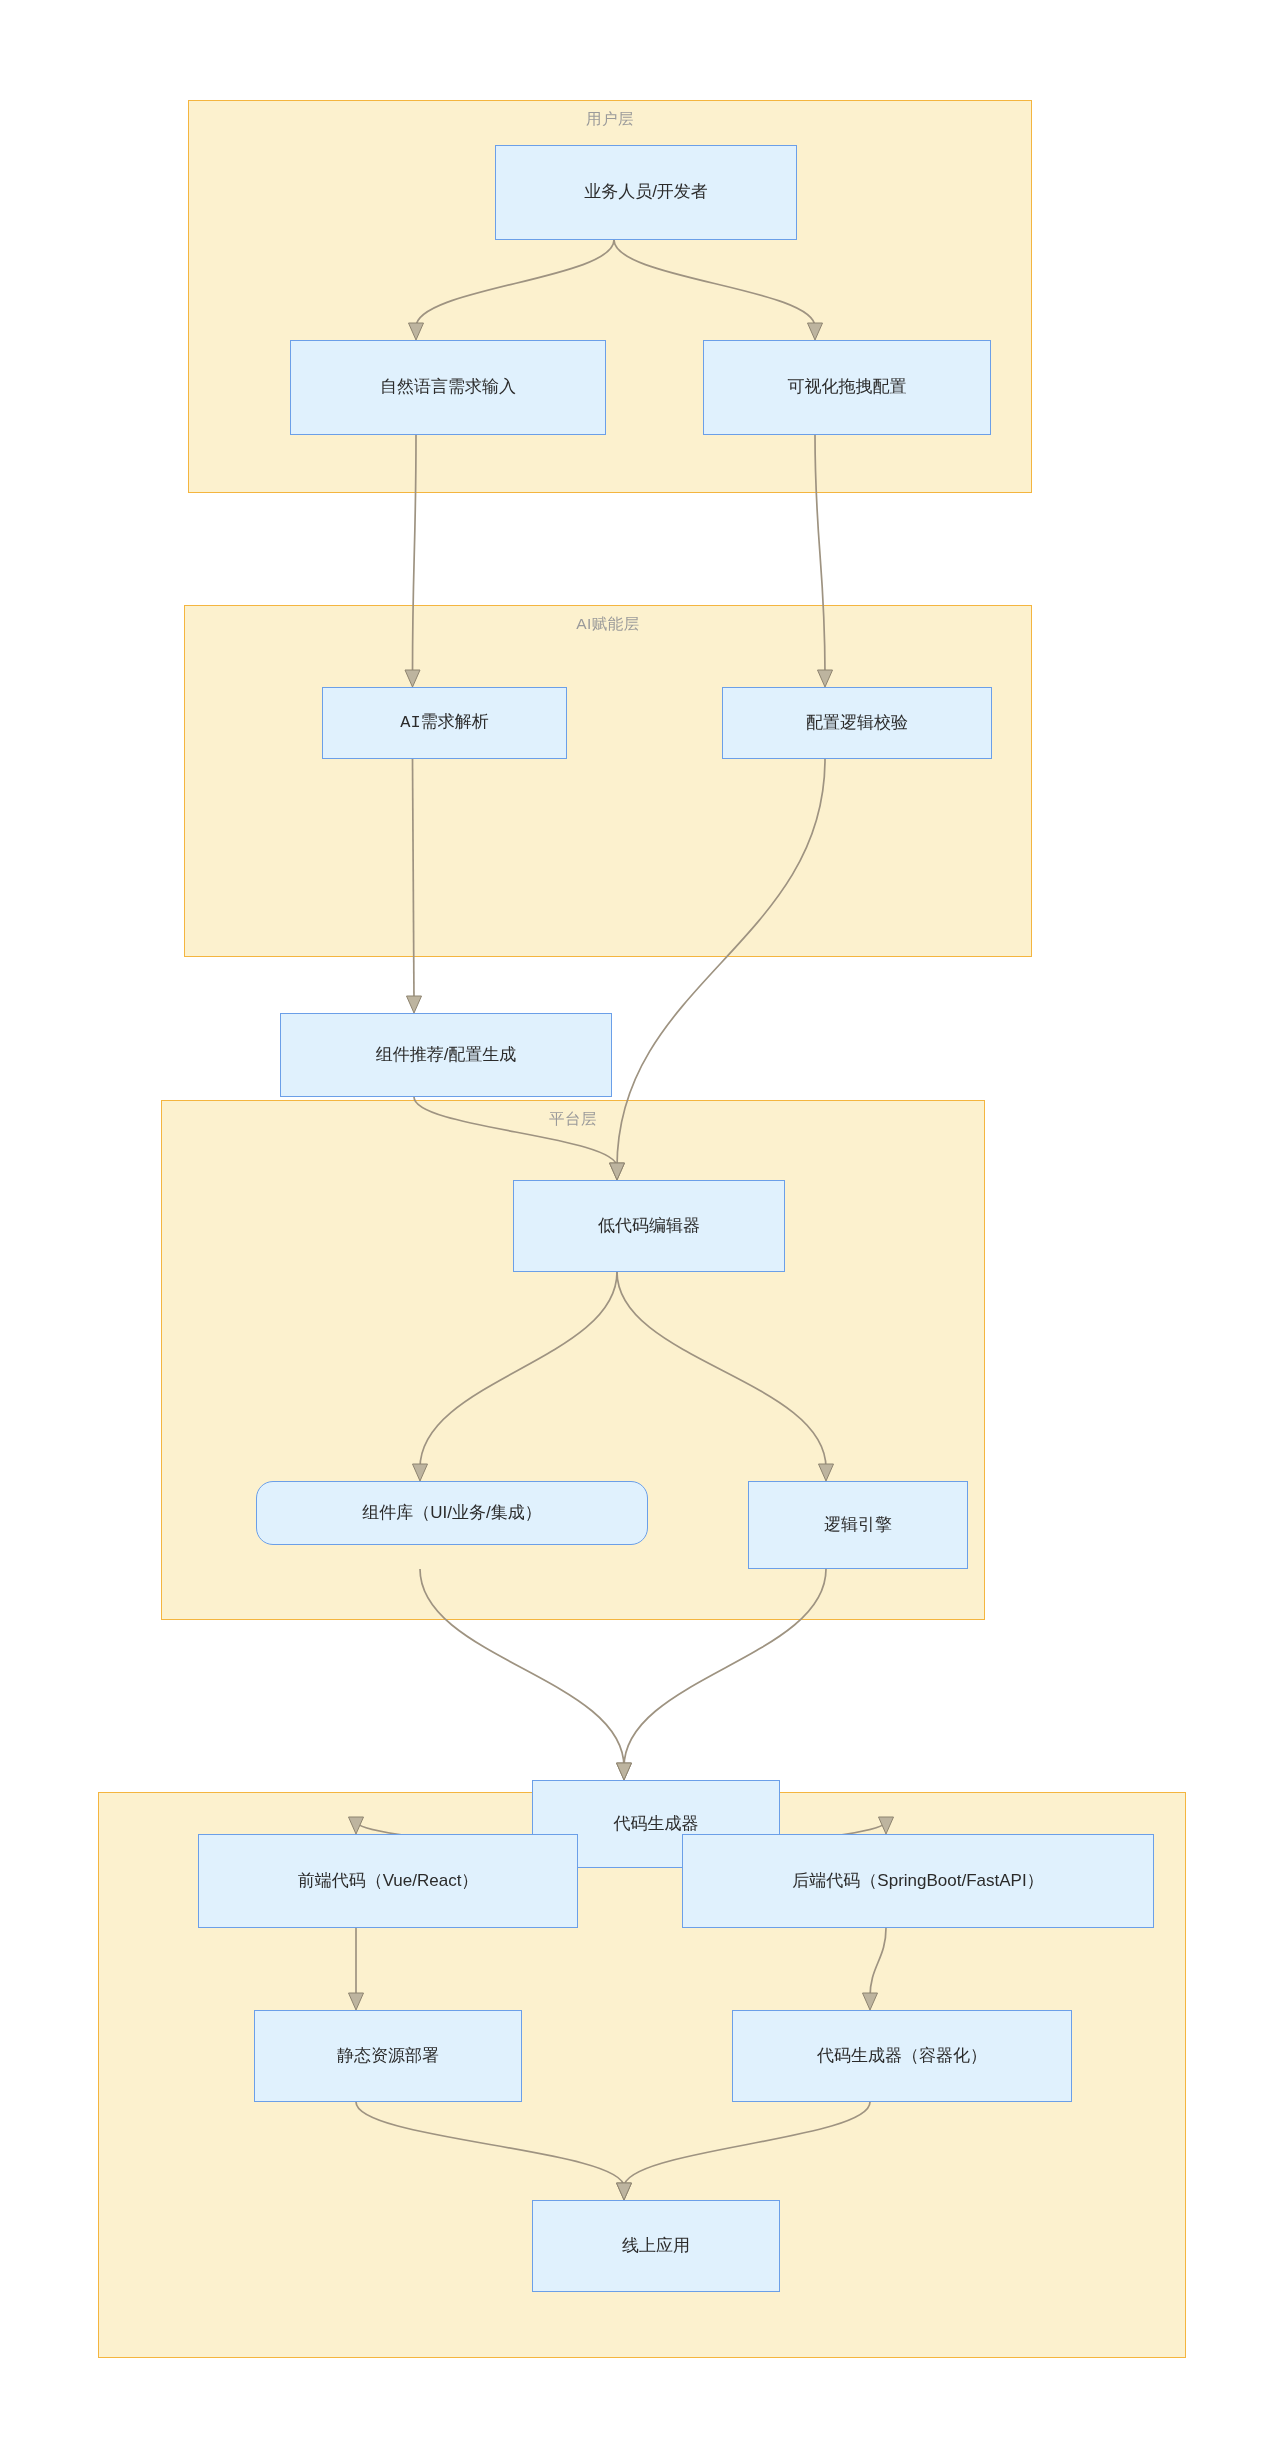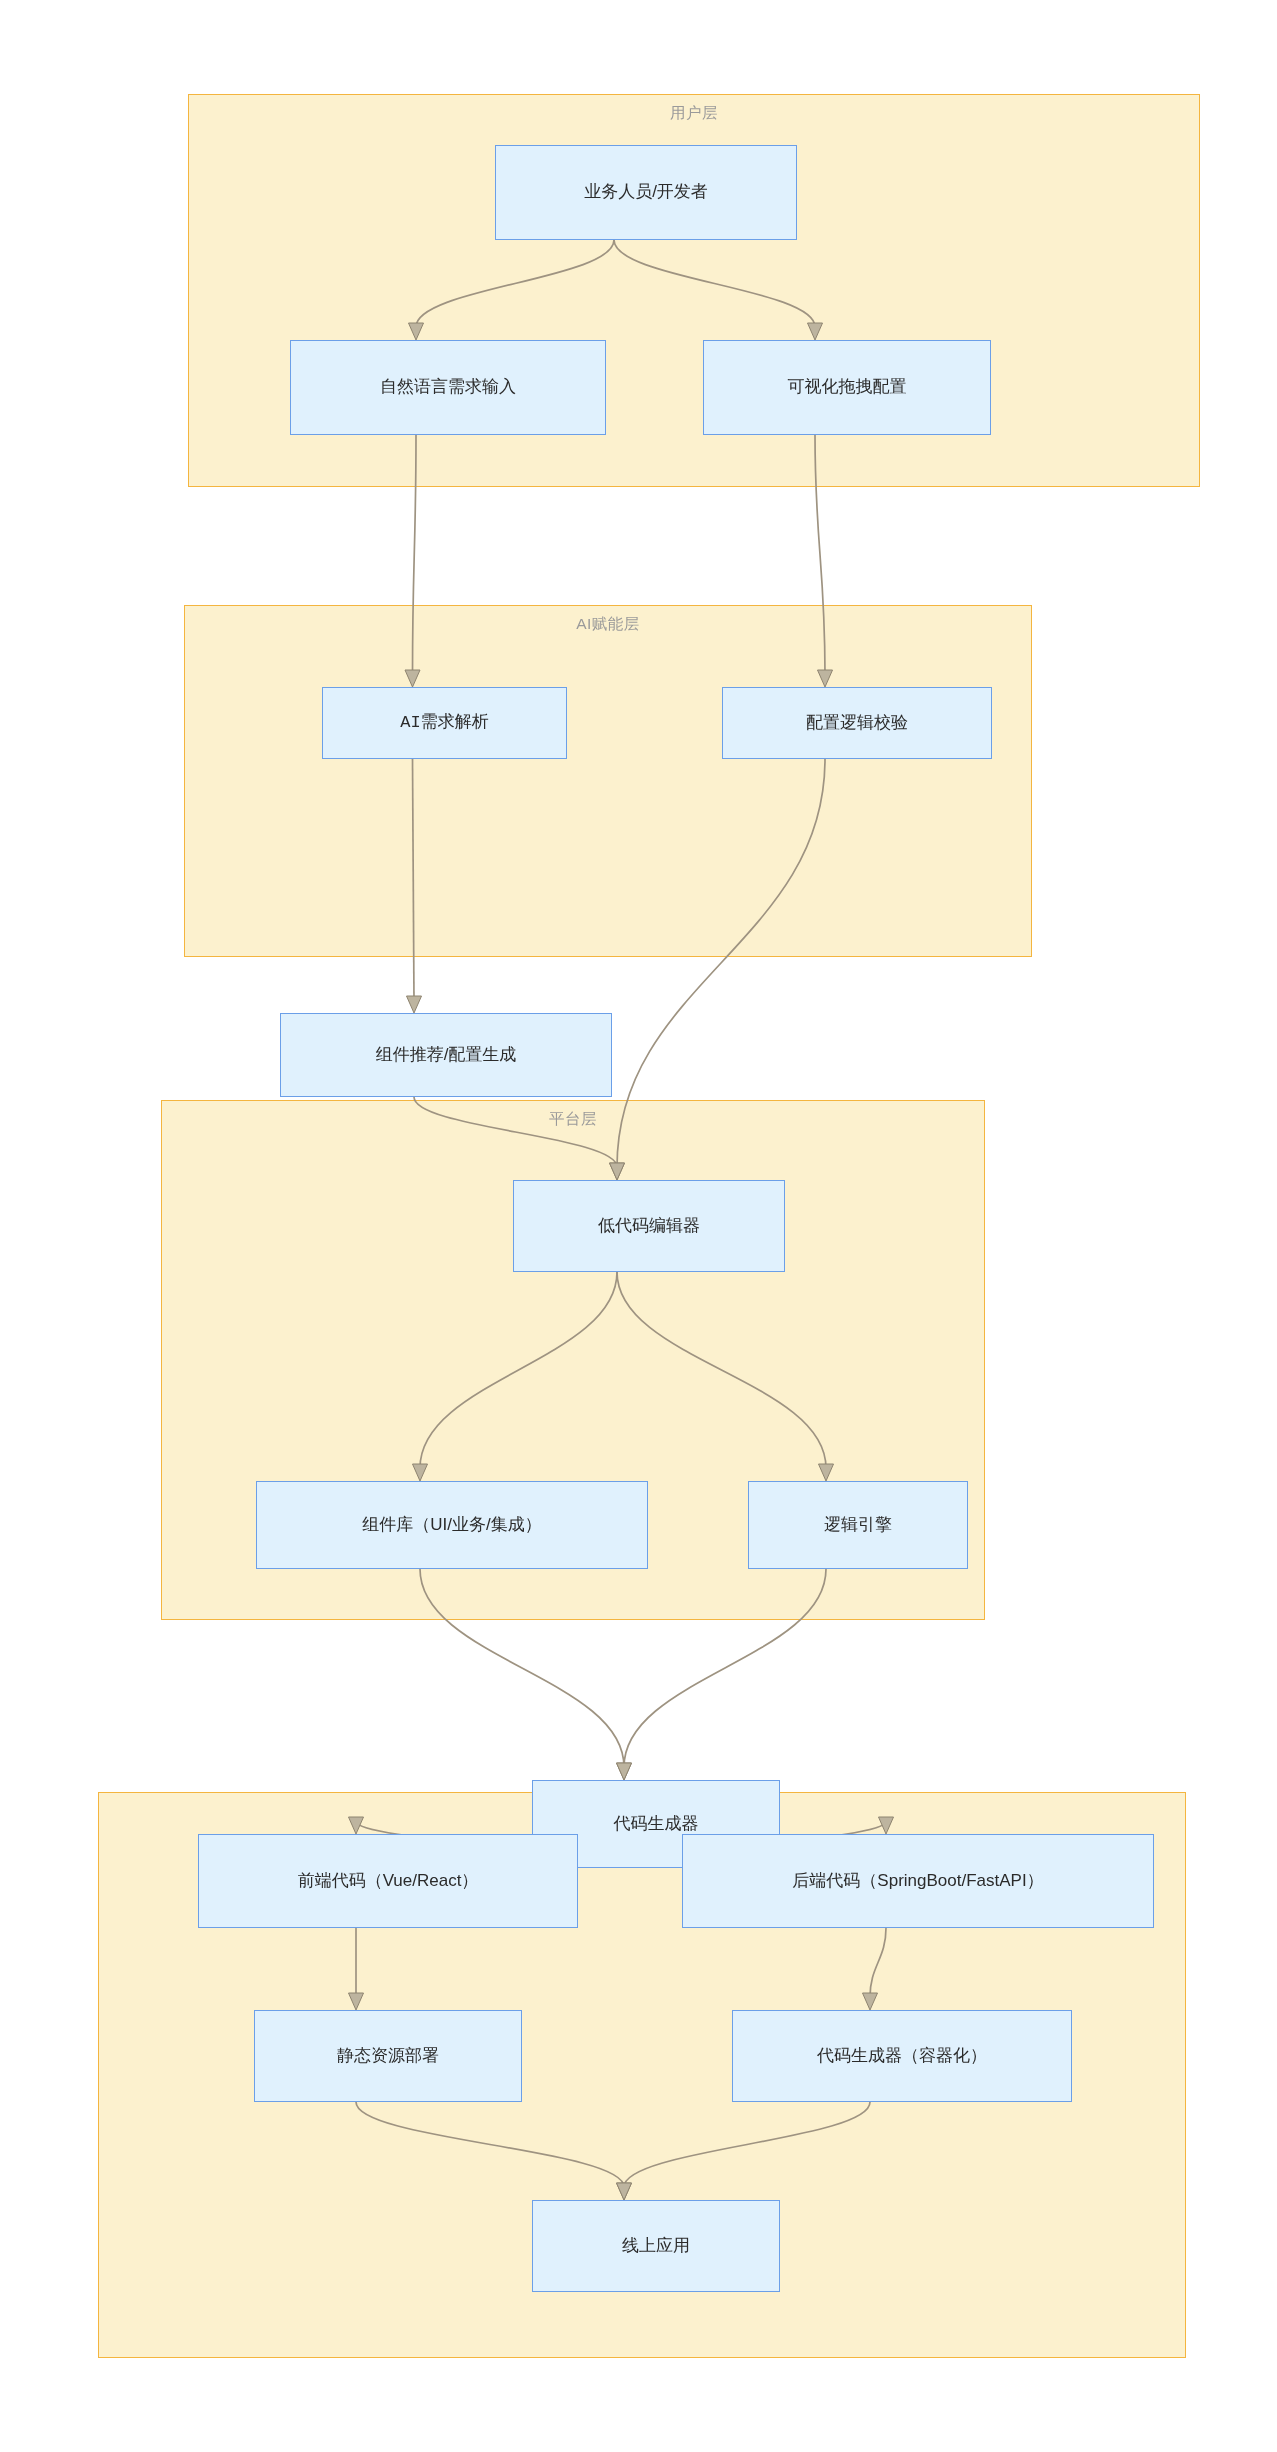--- a/index.html
+++ b/index.html
@@ -139,40 +139,40 @@
       <g>
         <path d="M 356 2102 C 356 2140.25, 624 2148.75, 624 2187"></path>
         <polygon points="624,2200 616.5,2183 631.5,2183"></polygon>
       </g>
       <g>
         <path d="M 870 2102 C 870 2140.25, 624 2148.75, 624 2187"></path>
         <polygon points="624,2200 616.5,2183 631.5,2183"></polygon>
       </g>
     </svg>
 
-  <div class="layer" style="left:188px; top:94px; width:1012px; height:393px;">
+  <div class="layer" style="left:188px; top:100px; width:844px; height:393px;">
     <div class="layer-title">用户层</div>
   </div>
   <div class="node" style="left:463px; top:145px; width:302px; height:95px;">业务人员/开发者</div>
   <div class="node" style="left:258px; top:340px; width:316px; height:95px;">自然语言需求输入</div>
   <div class="node" style="left:671px; top:340px; width:288px; height:95px;">可视化拖拽配置</div>
 
   <div class="layer" style="left:184px; top:605px; width:848px; height:352px;">
     <div class="layer-title">AI赋能层</div>
   </div>
   <div class="node" style="left:290px; top:687px; width:245px; height:72px;font-family:Liberation Mono, monospace;">AI需求解析</div>
   <div class="node" style="left:690px; top:687px; width:270px; height:72px;">配置逻辑校验</div>
 
   <div class="node" style="left:248px; top:1013px; width:332px; height:84px;">组件推荐/配置生成</div>
 
   <div class="layer" style="left:161px; top:1100px; width:824px; height:520px;padding-left:12px;">
     <div class="layer-title">平台层</div>
   </div>
   <div class="node" style="left:481px; top:1180px; width:272px; height:92px;">低代码编辑器</div>
-  <div class="node" style="left:224px; top:1481px; width:392px; height:88px;">组件库（UI/业务/集成）</div>
+  <div class="node" style="left:224px; top:1481px; width:392px; height:64px;border-radius:17px;">组件库（UI/业务/集成）</div>
   <div class="node" style="left:716px; top:1481px; width:220px; height:88px;">逻辑引擎</div>
   <div class="node" style="left:500px; top:1780px; width:248px; height:88px;">代码生成器</div>
 
   <div class="layer" style="left:98px; top:1792px; width:1088px; height:566px;">
     <div class="layer-title">部署层</div>
   </div>
   <div class="node" style="left:166px; top:1834px; width:380px; height:94px;">前端代码（Vue/React）</div>
   <div class="node" style="left:650px; top:1834px; width:472px; height:94px;">后端代码（SpringBoot/FastAPI）</div>
   <div class="node" style="left:222px; top:2010px; width:268px; height:92px;">静态资源部署</div>
   <div class="node" style="left:700px; top:2010px; width:340px; height:92px;">代码生成器（容器化）</div>

